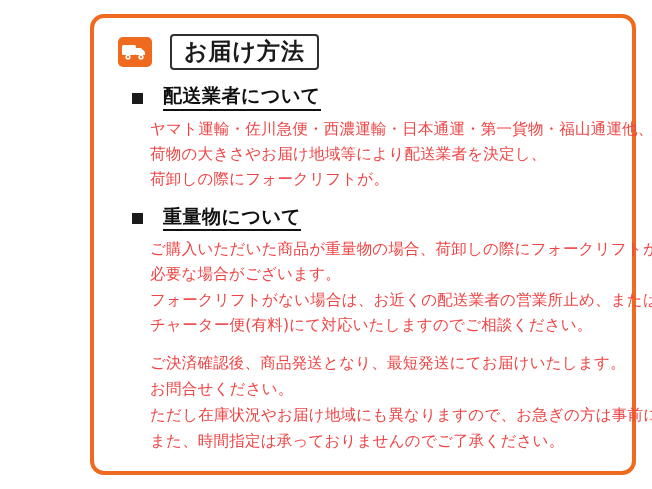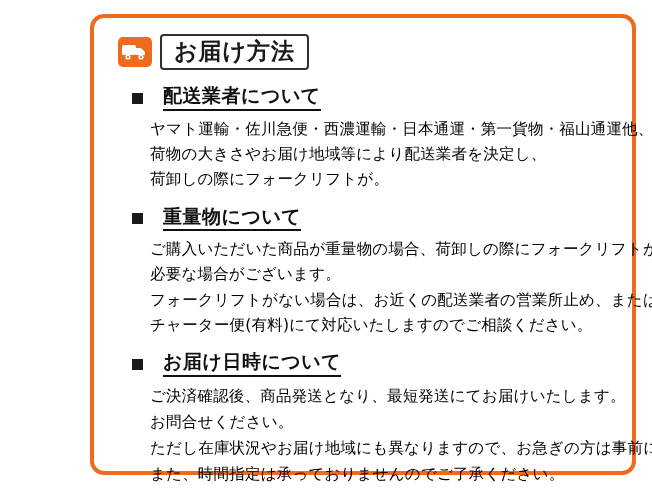--- a/index.html
+++ b/index.html
@@ -37,21 +37,21 @@
     top: 0;
     right: 0;
     bottom: 0;
     padding: 16px 20px 10px 24px;
     box-sizing: border-box;
   }
   
   .title-row {
     display: flex;
     align-items: center;
-    gap: 8px;
+    gap: 18px;
     margin-bottom: 14px;
   }
   .truck-badge {
     width: 34px;
     height: 30px;
     background: #ef6a1e;
     border-radius: 5px;
     position: relative;
     flex: 0 0 auto;
   }
@@ -95,21 +95,21 @@
     border-bottom: 2px solid #101010;
     padding-bottom: 2px;
     line-height: 1.2;
     letter-spacing: 0.5px;
   }
   .lines {
     padding-left: 32px;
   }
   .line {
     font-size: 15.5px;
-    color: #000000;
+    color: #ef4444;
     line-height: 1.62;
     white-space: nowrap;
     letter-spacing: 0.2px;
   }
   .sec-3 .line { line-height: 1.68; }
 </style>
 </head>
 <body>
 
 <div class="page">
@@ -149,24 +149,20 @@
         </div>
         <div class="lines">
           <div class="line">ご購入いただいた商品が重量物の場合、荷卸しの際にフォークリフトが</div>
           <div class="line">必要な場合がございます。</div>
           <div class="line">フォークリフトがない場合は、お近くの配送業者の営業所止め、または</div>
           <div class="line">チャーター便(有料)にて対応いたしますのでご相談ください。</div>
         </div>
       </div>
 
       <div class="section sec-3">
-        <div class="section-head">
-          <span class="sq"></span>
-          <span class="section-title">お届け日時について</span>
-        </div>
         <div class="lines">
           <div class="line">ご決済確認後、商品発送となり、最短発送にてお届けいたします。</div>
           <div class="line">お問合せください。</div>
           <div class="line">ただし在庫状況やお届け地域にも異なりますので、お急ぎの方は事前に</div>
           <div class="line">また、時間指定は承っておりませんのでご了承ください。</div>
         </div>
       </div>
 
     </div>
   </div>

